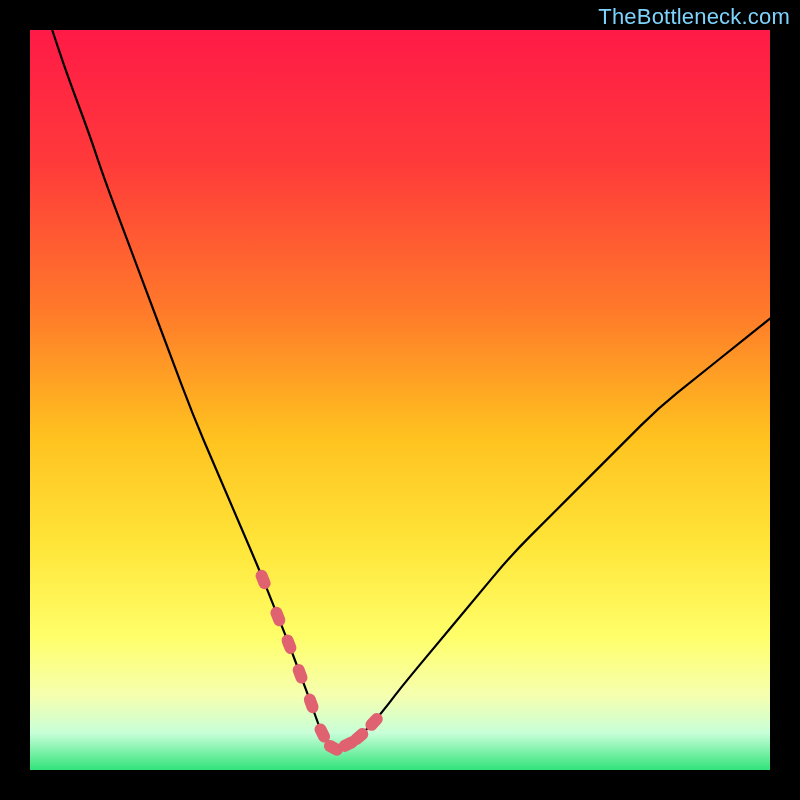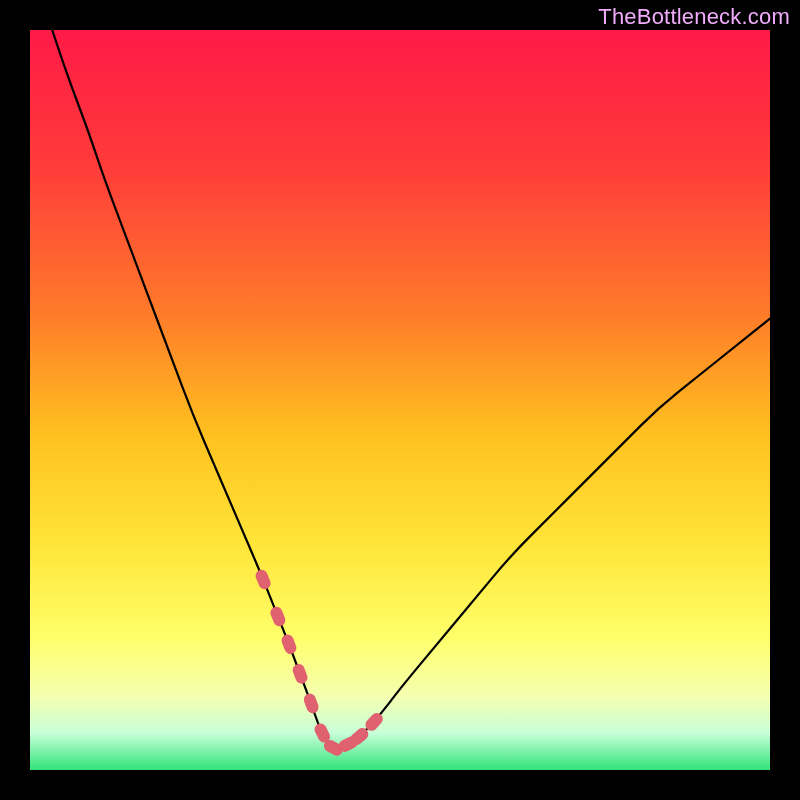--- a/index.html
+++ b/index.html
@@ -14,21 +14,21 @@
   .frame {
     position: relative;
     width: 800px;
     height: 800px;
     background: #000;
   }
   .watermark {
     position: absolute;
     top: 4px;
     right: 10px;
-    color: #f0abfc;
+    color: #7dd3fc;
     font-size: 22px;
     font-weight: 500;
     letter-spacing: 0.2px;
     z-index: 10;
   }
   .plot-area {
     position: absolute;
     left: 30px;
     top: 30px;
     width: 740px;

